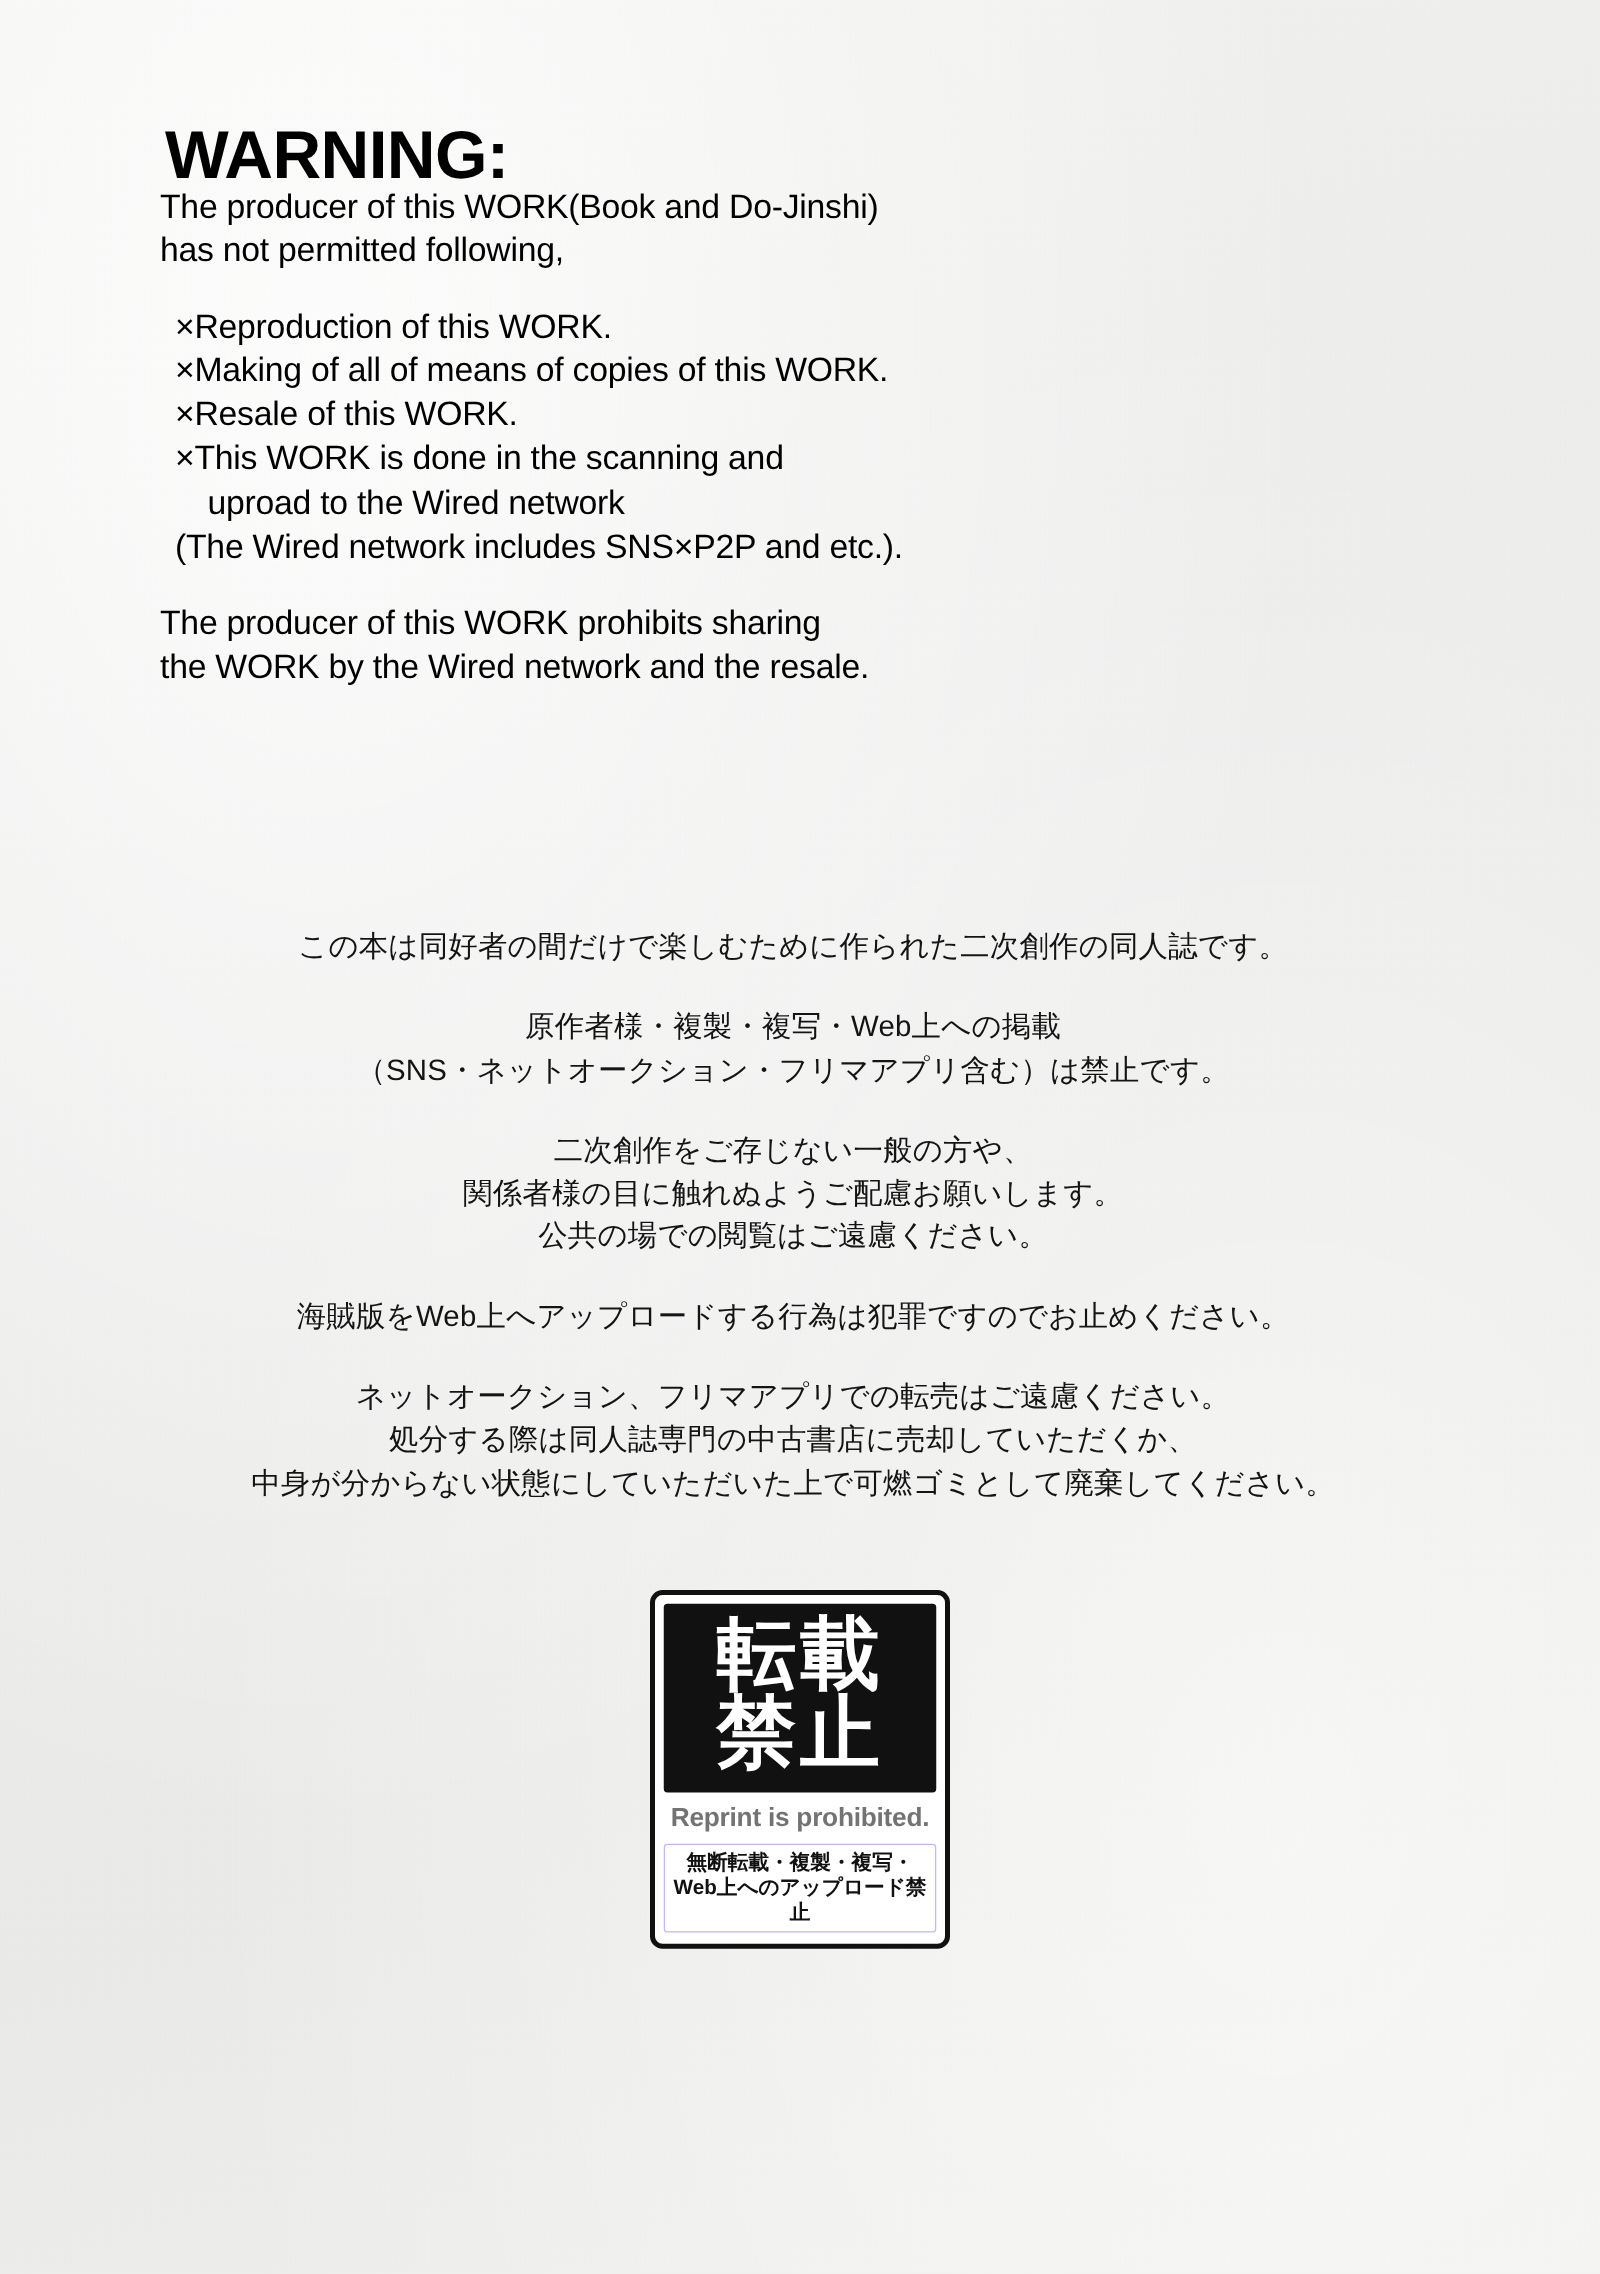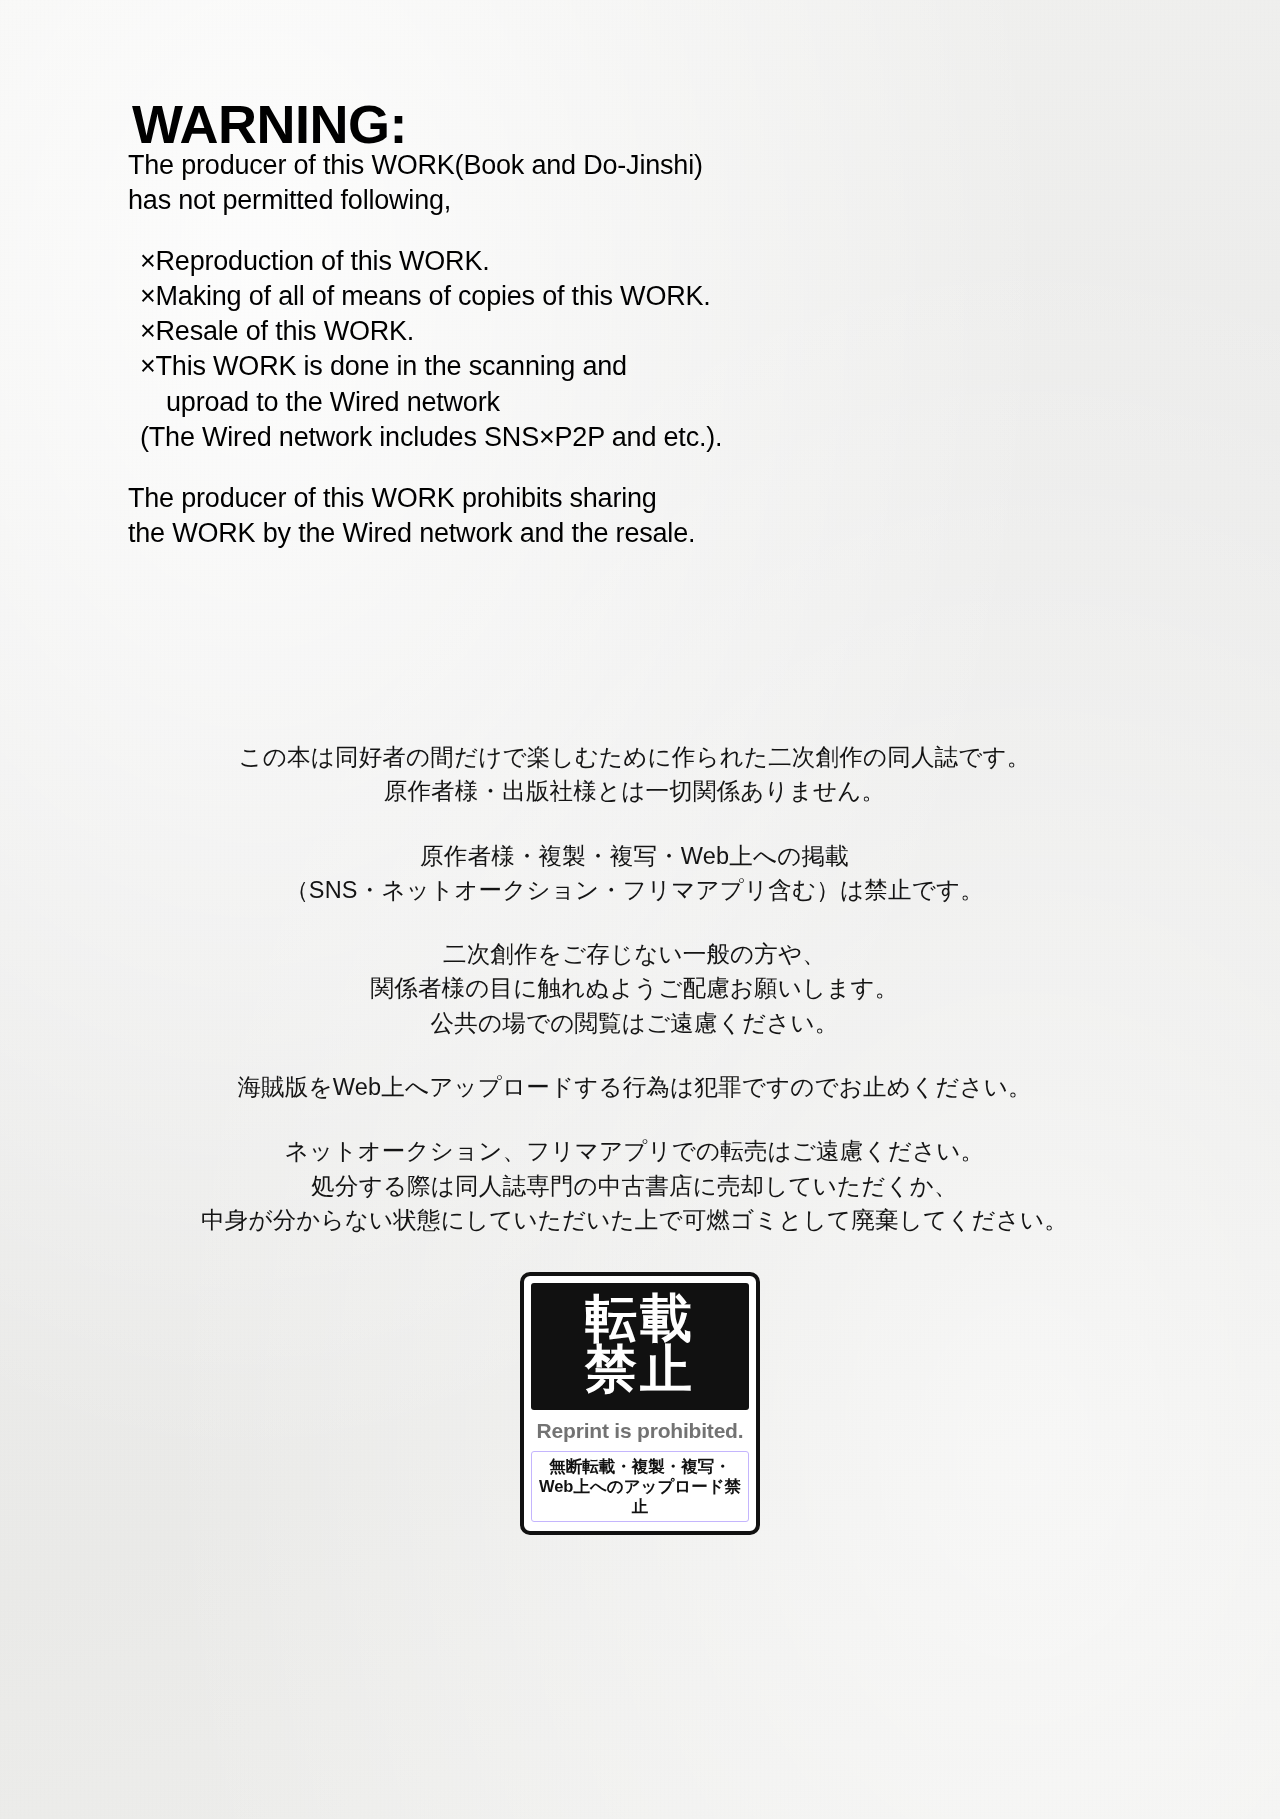--- a/index.html
+++ b/index.html
@@ -107,21 +107,21 @@
     border-radius: 10px;
     padding: 7px 7px 9px 7px;
     box-sizing: border-box;
     width: 240px;
   }
   .stamp-kanji {
     background: #111;
     color: #fff;
     text-align: center;
     font-weight: bold;
-    font-size: 52px;
+    font-size: 64px;
     line-height: 0.99;
     letter-spacing: 3px;
     padding: 10px 4px 14px 4px;
     border-radius: 3px;
     font-family: "DejaVu Sans", sans-serif;
   }
   .stamp-kanji .k-row { display: block; }
   .stamp-en {
     text-align: center;
     font-size: 21px;
@@ -169,21 +169,20 @@
 
     <p class="warn-last">
       <span>The producer of this WORK prohibits sharing</span><br>
       <span>the WORK by the Wired network and the resale.</span>
     </p>
   </div>
 
   <div class="jp-block">
     <p class="jp-para">
       <span>この本は同好者の間だけで楽しむために作られた二次創作の同人誌です。</span><br>
-      <span>原作者様・出版社様とは一切関係ありません。</span>
     </p>
     <p class="jp-para">
       <span>原作者様・複製・複写・Web上への掲載</span><br>
       <span>（SNS・ネットオークション・フリマアプリ含む）は禁止です。</span>
     </p>
     <p class="jp-para">
       <span>二次創作をご存じない一般の方や、</span><br>
       <span>関係者様の目に触れぬようご配慮お願いします。</span><br>
       <span>公共の場での閲覧はご遠慮ください。</span>
     </p>

